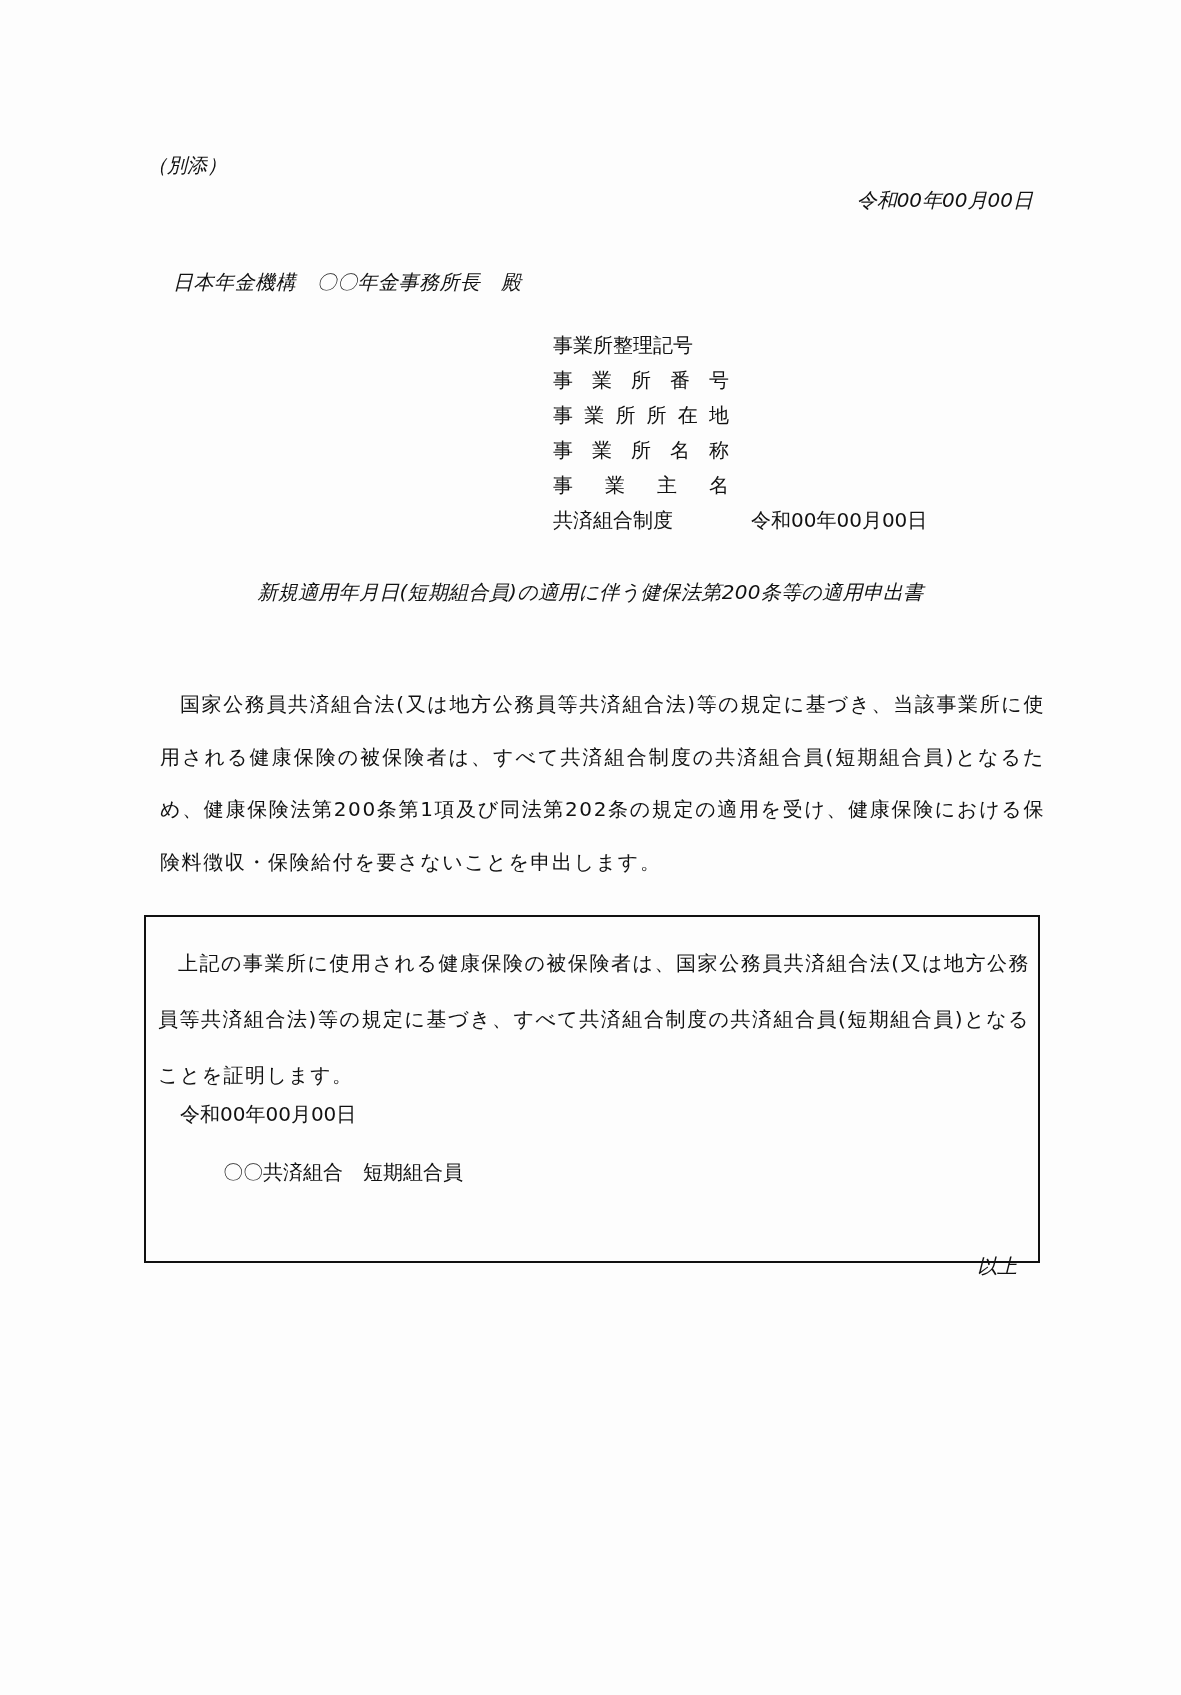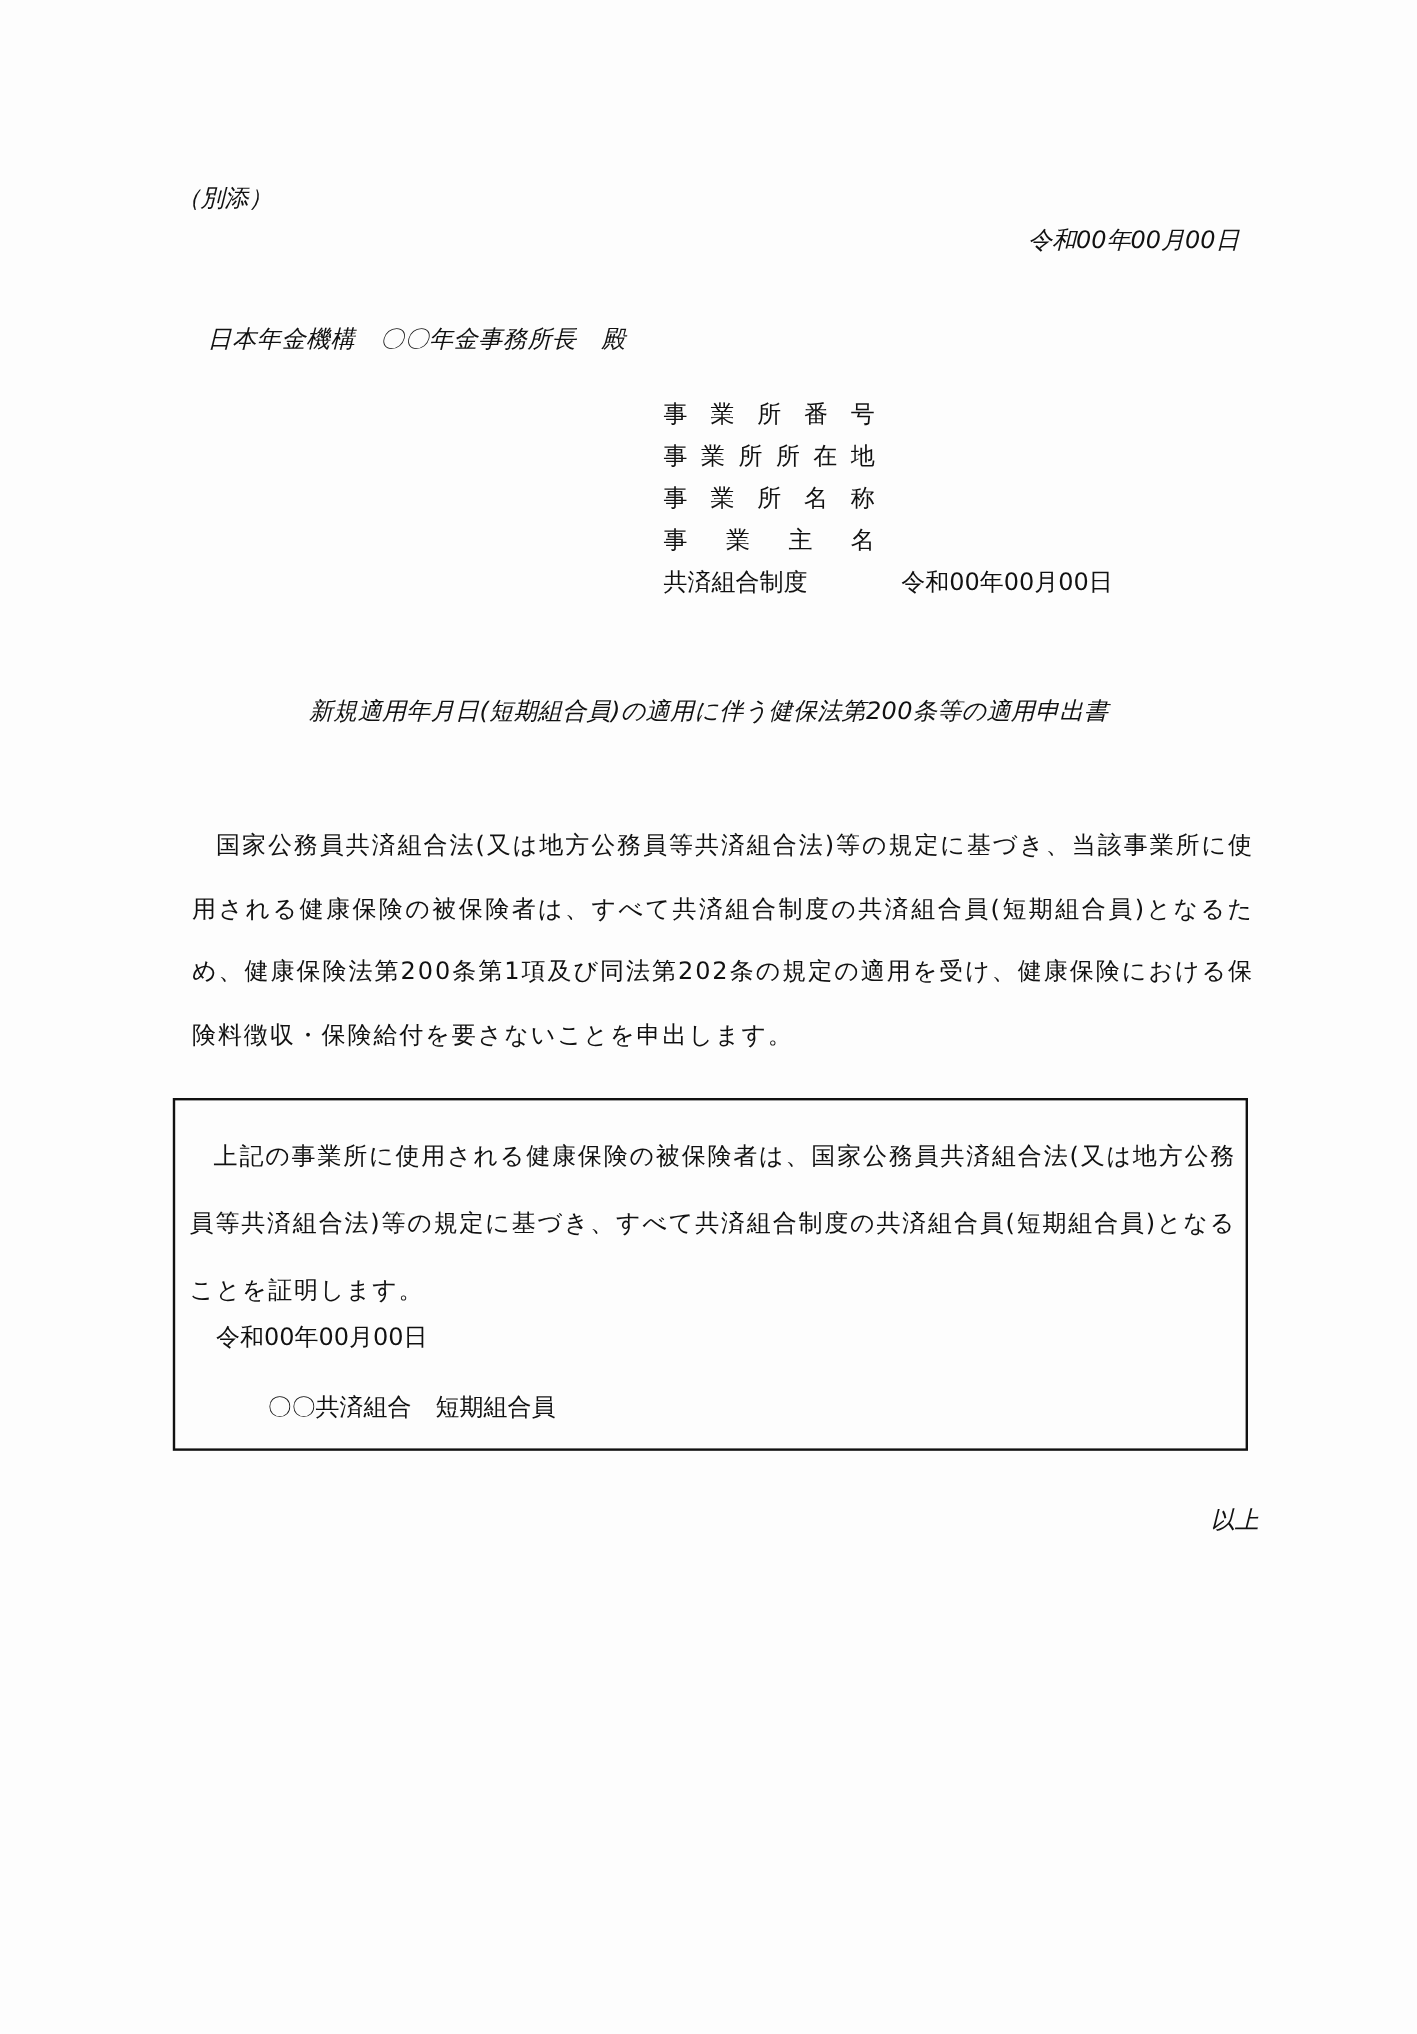--- a/index.html
+++ b/index.html
@@ -10,35 +10,39 @@
     .date-top { right:148px; top:190px; }
     .addressee { left:173px; top:272px; letter-spacing:0.5px; }
     .info { position:absolute; left:553px; top:328px; }
     .info-row { height:35px; display:flex; align-items:center; white-space:nowrap; }
     .info-label { width:176px; display:flex; justify-content:space-between; }
     .info-label.tight { justify-content:flex-start; letter-spacing:0; }
     .info-value { margin-left:22px; }
     .title { left:0; width:1181px; text-align:center; top:582px; letter-spacing:0.3px; }
     .body { position:absolute; left:148px; width:885px; top:678px; line-height:52.5px; letter-spacing:1.6px;margin-left:12px; }
     .body p { margin:0; text-indent:1em; text-align:justify; text-align-last:left; }
-    .box { position:absolute; left:144px; top:915px; width:896px; height:294px; border:2px solid #111; box-sizing:border-box; }
+    .box { position:absolute; left:144px; top:915px; width:896px; height:348px; border:2px solid #111; box-sizing:border-box; }
     .box-text { position:absolute; left:12px; top:18px; width:872px; line-height:56px; letter-spacing:1.4px; }
     .box-text p { margin:0; text-indent:1em; text-align:justify; text-align-last:left; }
     .box-date { position:absolute; left:34px; top:187px; letter-spacing:0; white-space:nowrap; line-height:1; }
     .box-org { position:absolute; left:77px; top:245px; white-space:nowrap; line-height:1; }
-    .closing { right:132px; top:1256px; }
+    .closing { right:164px; top:1256px; }
   </style>
 </head>
 <body>
 
 <div class="abs annex">（別添）</div>
 <div class="abs date-top">令和00年00月00日</div>
 <div class="abs addressee">日本年金機構　〇〇年金事務所長　殿</div>
 
 <div class="info">
+  <div class="info-row">
+    <span class="info-label tight">事業所整理記号</span>
+    <span class="info-value"></span>
+  </div>
   <div class="info-row">
     <span class="info-label spread">
         <span>事</span>
         <span>業</span>
         <span>所</span>
         <span>番</span>
         <span>号</span>
       </span>
     <span class="info-value"></span>
   </div>

